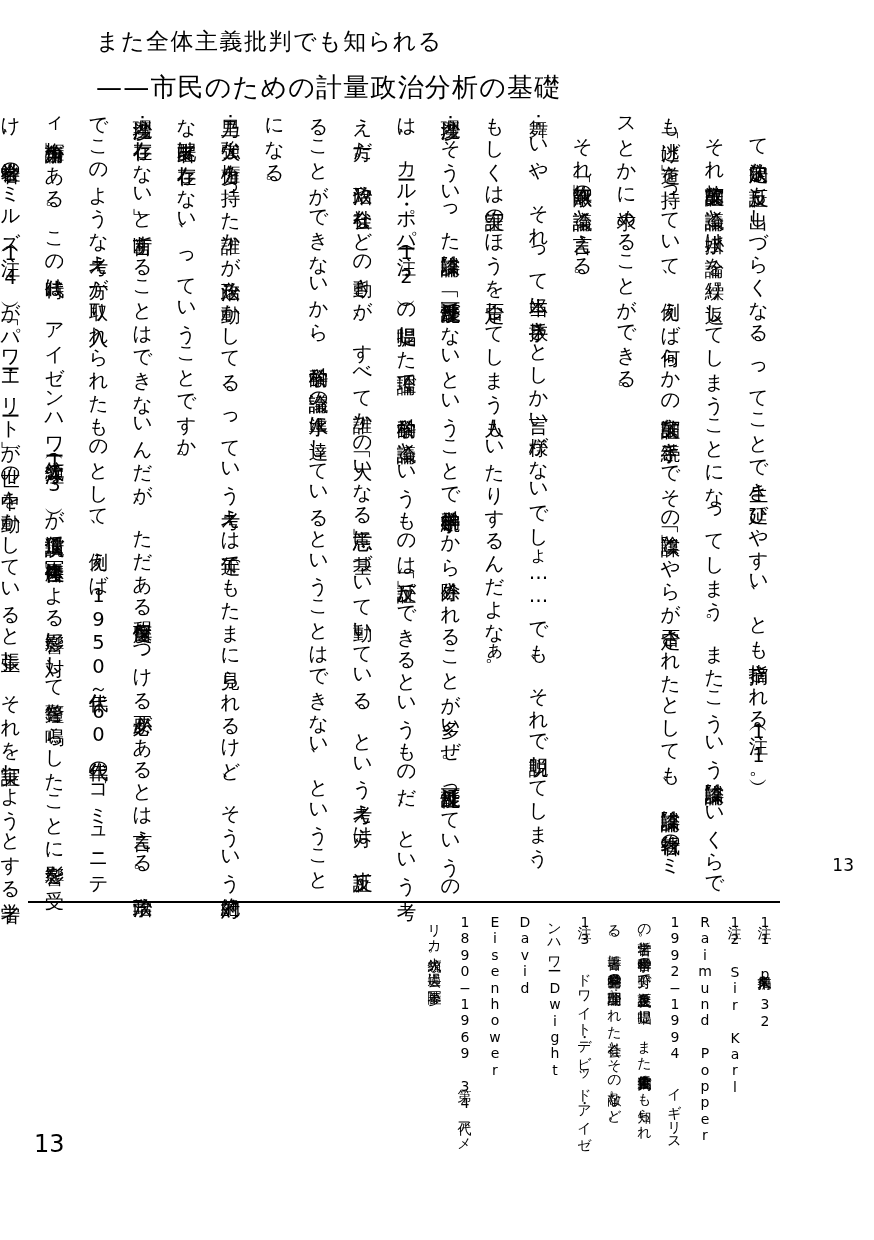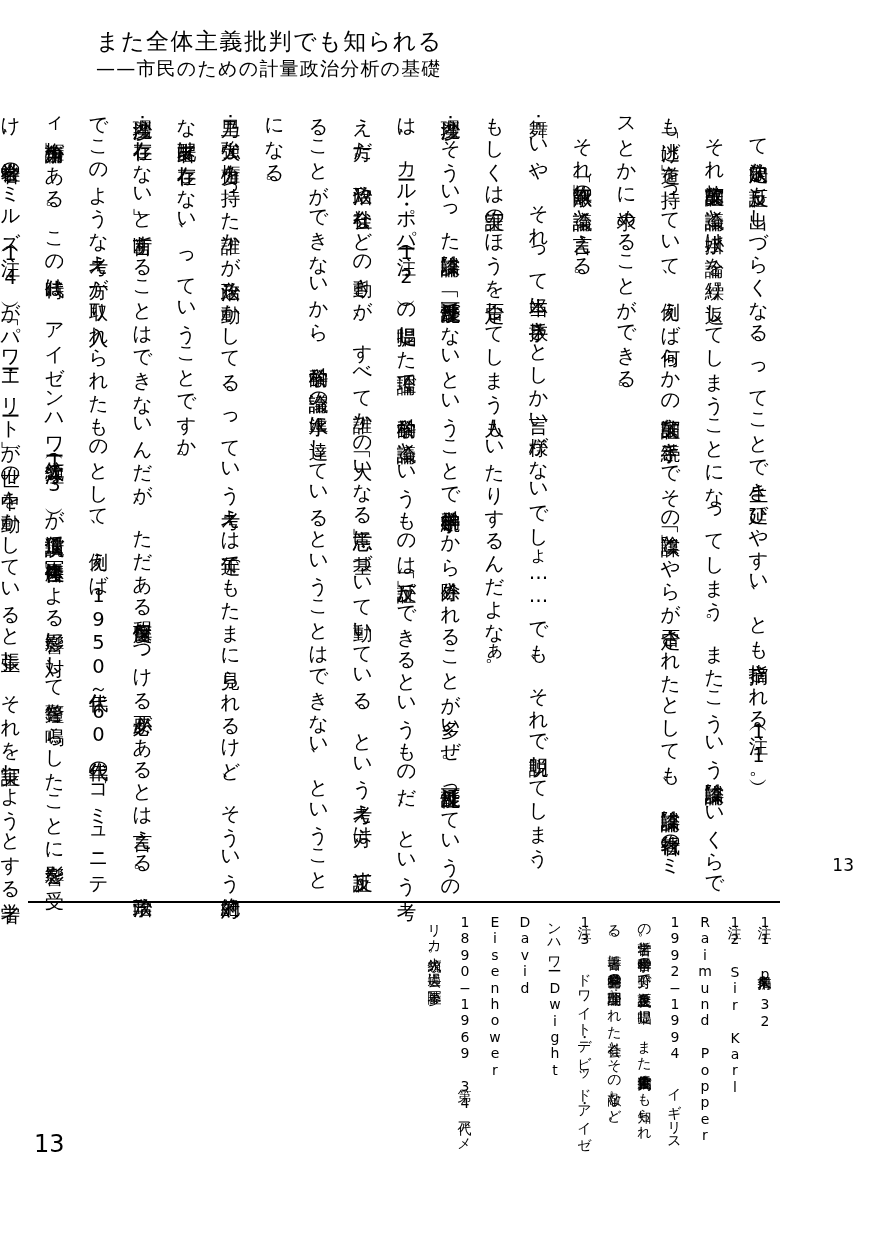--- a/index.html
+++ b/index.html
@@ -29,25 +29,25 @@
   }
   .title-main {
     font-family: "DejaVu Sans", "Liberation Sans", sans-serif;
     font-size: 23px;
     line-height: 1.32;
     letter-spacing: 1.5px;
     white-space: nowrap;
   }
   .title-sub {
     font-family: "DejaVu Sans", "Liberation Sans", sans-serif;
-    font-size: 19px;
+    font-size: 26px;
     line-height: 1.35;
     letter-spacing: 1.2px;
     white-space: nowrap;
-    margin-top: 0;
+    margin-top: 14px;
   }
 
   
   #body-region {
     position: absolute;
     right: 94px;
     top: 104px;
     width: 690px;
     height: 786px;
     writing-mode: vertical-rl;

